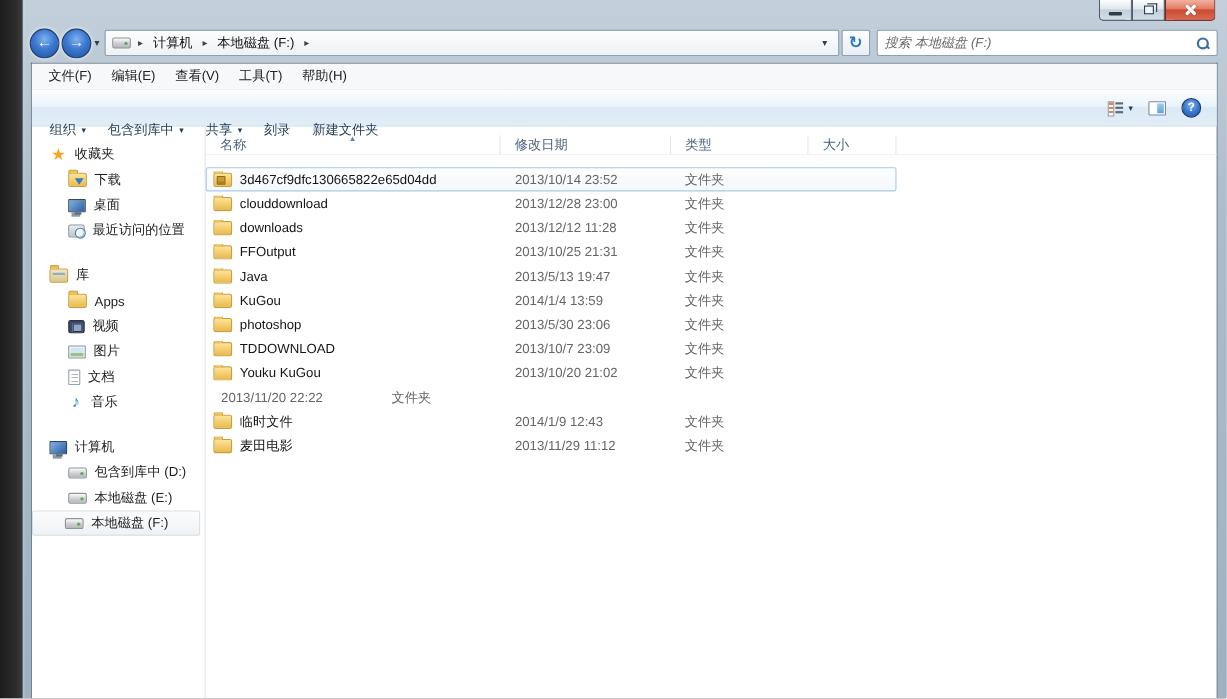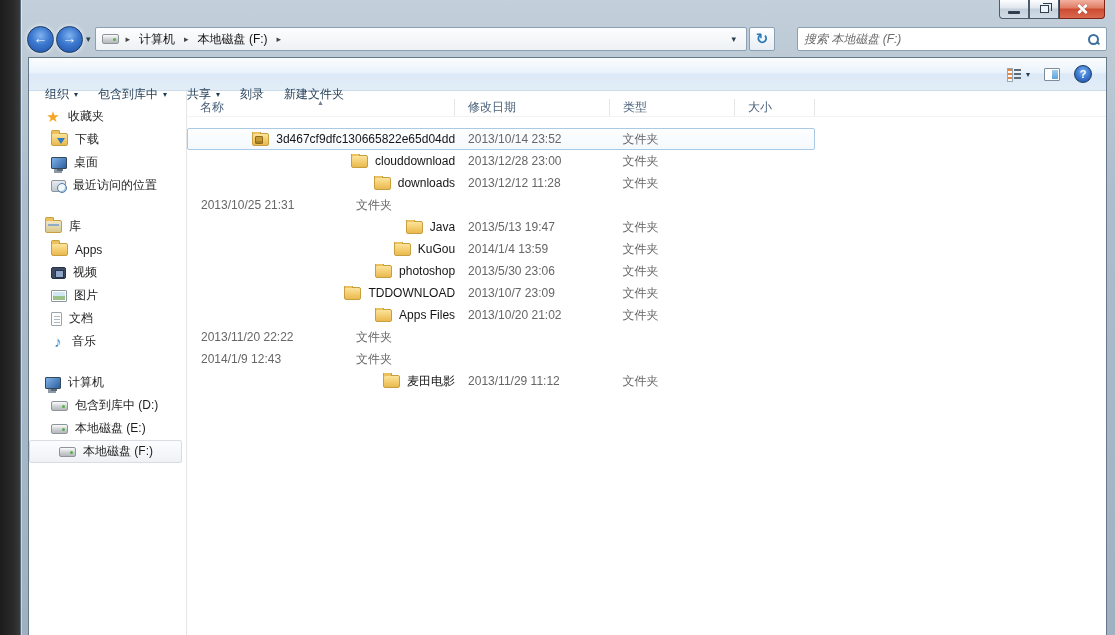--- a/index.html
+++ b/index.html
@@ -43,21 +43,21 @@
   .address-crumbs { display:flex; align-items:center; white-space:nowrap; overflow:hidden; flex:1; }
   .crumb-sep { color:#444; font-size:9px; padding:0 7px; }
   .crumb { padding:2px 2px; color:#111; cursor:default; }
   .addr-drive-icon { width:17px; height:10px; border-radius:2px; margin-left:2px; flex:0 0 auto;
     background:linear-gradient(180deg,#fafbfb,#c9cdd0 60%,#b4b9bd); border:1px solid #8e9499; position:relative; }
   .addr-drive-icon::after { content:""; position:absolute; right:2px; bottom:2px; width:3px; height:3px; border-radius:50%; background:#58b04a; }
   .addr-caret { color:#2e3d4c; font-size:9px; padding:0 6px; }
   .refresh-btn { width:26px; height:24px; margin-left:2px; border:1px solid #8ba0b2; border-radius:2px;
     background:linear-gradient(180deg,#fdfeff,#e8eef3); display:flex; align-items:center; justify-content:center;
     color:#2a7ab9; font-size:15px; font-weight:bold; flex:0 0 auto; }
-  .search-box { width:310px; height:24px; margin-left:22px; background:#fff; border:1px solid #8ba0b2; border-radius:2px;
+  .search-box { width:310px; height:24px; margin-left:6px; background:#fff; border:1px solid #8ba0b2; border-radius:2px;
     display:flex; align-items:center; padding:0 6px; flex:0 0 auto; }
   .search-input { flex:1; border:none; outline:none; font-style:italic; color:#6b6b6b; font-size:12px; background:transparent;
     font-family:"Liberation Sans","DejaVu Sans",sans-serif; }
   .search-input::placeholder { color:#6b6b6b; font-style:italic; opacity:1; }
   .magnifier { position:relative; width:13px; height:13px; flex:0 0 auto; }
   .magnifier::before { content:""; position:absolute; left:1px; top:1px; width:7px; height:7px; border:2px solid #3d6f9e; border-radius:50%; }
   .magnifier::after { content:""; position:absolute; left:9px; top:9px; width:4px; height:2px; background:#3d6f9e; transform:rotate(45deg); border-radius:1px; }
 
   
   .client { position:absolute; left:7px; right:8px; top:57px; bottom:0; background:#fff; border:1px solid #64788a; border-bottom:none;
@@ -83,21 +83,21 @@
   .help-btn { width:18px; height:18px; border-radius:50%; border:1px solid #1c3c63; color:#fff; font-weight:bold; font-size:11px;
     display:flex; align-items:center; justify-content:center;
     background:radial-gradient(circle at 50% 35%,#7fb3ef 0%,#3c78cf 50%,#1d4fa3 100%); }
 
   .body-area { flex:1; display:flex; min-height:0; }
 
   
   .sidebar { width:158px; flex:0 0 auto; padding-top:14px; border-right:1px solid #e6e6e6; overflow:hidden; }
   .side-section { margin-bottom:18px; }
   .side-row { display:flex; align-items:center; height:23px; padding-left:16px; gap:7px; white-space:nowrap; }
-  .side-row.child { padding-left:22px; }
+  .side-row.child { padding-left:33px; }
   .side-row.selected { background:linear-gradient(180deg,#fbfcfd,#eff2f5); border:1px solid #d9dde1; border-radius:2px;
     margin-right:4px; padding-left:29px; }
   .side-label { color:#1e1e1e; }
 
   
   .ficon { flex:0 0 auto; display:inline-block; position:relative; }
 
   .folder-icon,.locked-folder-icon,.downloads-icon,.library-icon { width:17px; height:13px; border-radius:2px;
     background:linear-gradient(180deg,#fce49c 0%,#f3cc6d 55%,#e9b94f 100%); border:1px solid #c79f3f; }
   .folder-icon::before,.locked-folder-icon::before,.downloads-icon::before,.library-icon::before { content:""; position:absolute; left:-1px; top:-4px;
@@ -136,21 +136,21 @@
   
   .file-area { flex:1; display:flex; flex-direction:column; min-width:0; }
   .col-headers { display:flex; height:26px; align-items:flex-end; border-bottom:1px solid #f2f2f2; }
   .col-h { display:flex; align-items:center; padding-left:13px; color:#4a617a; border-right:1px solid #e4e7ea; position:relative; }
   .col-h .sort-arrow { position:absolute; top:0px; left:50%; transform:translateX(-50%); font-size:7px; color:#6f8196; line-height:7px; }
   .w-name { width:268px; } .w-date { width:155px;margin-top:31px; } .w-type { width:125px; } .w-size { width:80px; }
 
   .rows { padding-top:11px; }
   .file-row { display:flex; align-items:center; height:22px; width:628px; border:1px solid transparent; border-radius:2px; }
   .file-row.focused { border-color:#a9c9e5; background:linear-gradient(180deg,#fdfeff,#f4f9fd); }
-  .cell { overflow:hidden; white-space:nowrap;justify-content:flex-end; }
+  .cell { overflow:hidden; white-space:nowrap; }
   .cell.name { width:268px; display:flex; align-items:center; gap:7px; padding-left:6px; color:#151515; }
   .cell.date { width:155px; color:#666; padding-left:13px; }
   .cell.type { width:125px; color:#666; padding-left:13px; }
   .cell.size { width:80px; color:#666; padding-left:13px; }
 </style>
 </head>
 <body>
 
 <div class="screen">
   <div class="desktop-strip"></div>
@@ -194,20 +194,27 @@
         </div>
 
       <div class="search-box">
         <input class="search-input" type="text" placeholder="搜索 本地磁盘 (F:)" style="">
         <span class="magnifier"></span>
       </div>
     </div>
 
     <div class="client">
 
+      <div class="menubar" id="menubar">
+          <span class="menu-item">文件(F)</span>
+          <span class="menu-item">编辑(E)</span>
+          <span class="menu-item">查看(V)</span>
+          <span class="menu-item">工具(T)</span>
+          <span class="menu-item">帮助(H)</span>
+        </div>
 
       <div class="toolbar">
         <span id="tbbtns" style="display:flex;align-items:center;margin-top:41px;">
             <span class="tb-btn">
     <span class="tb-label">组织</span>
     <span class="tb-caret">▾</span>
   </span>
             <span class="tb-btn">
     <span class="tb-label">包含到库中</span>
     <span class="tb-caret">▾</span>
@@ -344,20 +351,24 @@
               <div class="file-row">
     <span class="cell name">
       <span class="ficon folder-icon"></span>
       <span class="fname">downloads</span>
     </span>
     <span class="cell date">2013/12/12 11:28</span>
     <span class="cell type">文件夹</span>
     <span class="cell size"></span>
   </div>
               <div class="file-row">
+    <span class="cell name">
+      <span class="ficon folder-icon"></span>
+      <span class="fname">FFOutput</span>
+    </span>
     <span class="cell date">2013/10/25 21:31</span>
     <span class="cell type">文件夹</span>
     <span class="cell size"></span>
   </div>
               <div class="file-row">
     <span class="cell name">
       <span class="ficon folder-icon"></span>
       <span class="fname">Java</span>
     </span>
     <span class="cell date">2013/5/13 19:47</span>
@@ -387,32 +398,36 @@
       <span class="ficon folder-icon"></span>
       <span class="fname">TDDOWNLOAD</span>
     </span>
     <span class="cell date">2013/10/7 23:09</span>
     <span class="cell type">文件夹</span>
     <span class="cell size"></span>
   </div>
               <div class="file-row">
     <span class="cell name">
       <span class="ficon folder-icon"></span>
-      <span class="fname">Apps Files</span>
+      <span class="fname">Youku KuGou</span>
     </span>
     <span class="cell date">2013/10/20 21:02</span>
     <span class="cell type">文件夹</span>
     <span class="cell size"></span>
   </div>
               <div class="file-row">
     <span class="cell date">2013/11/20 22:22</span>
     <span class="cell type">文件夹</span>
     <span class="cell size"></span>
   </div>
               <div class="file-row">
+    <span class="cell name">
+      <span class="ficon folder-icon"></span>
+      <span class="fname">临时文件</span>
+    </span>
     <span class="cell date">2014/1/9 12:43</span>
     <span class="cell type">文件夹</span>
     <span class="cell size"></span>
   </div>
               <div class="file-row">
     <span class="cell name">
       <span class="ficon folder-icon"></span>
       <span class="fname">麦田电影</span>
     </span>
     <span class="cell date">2013/11/29 11:12</span>

